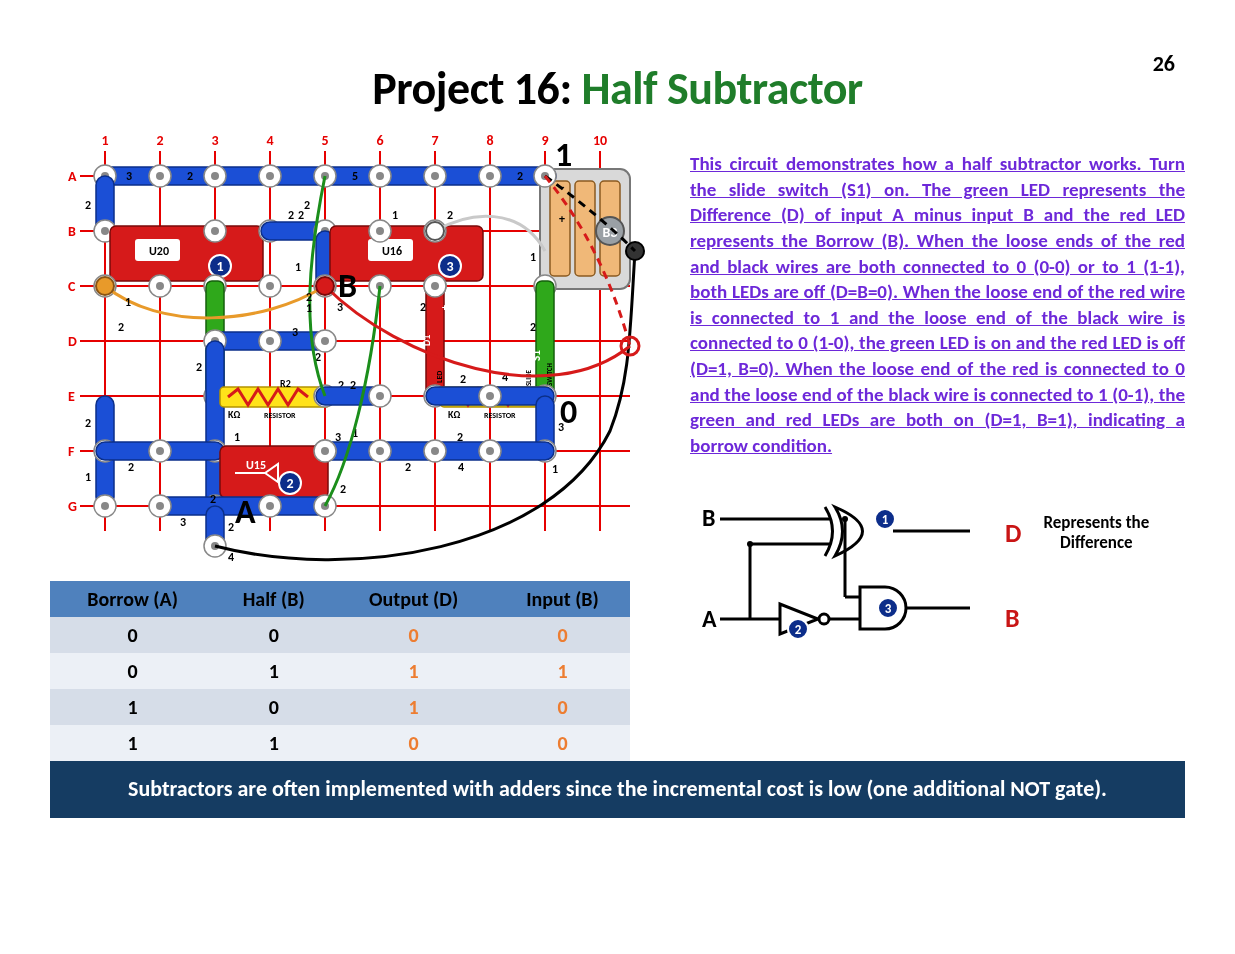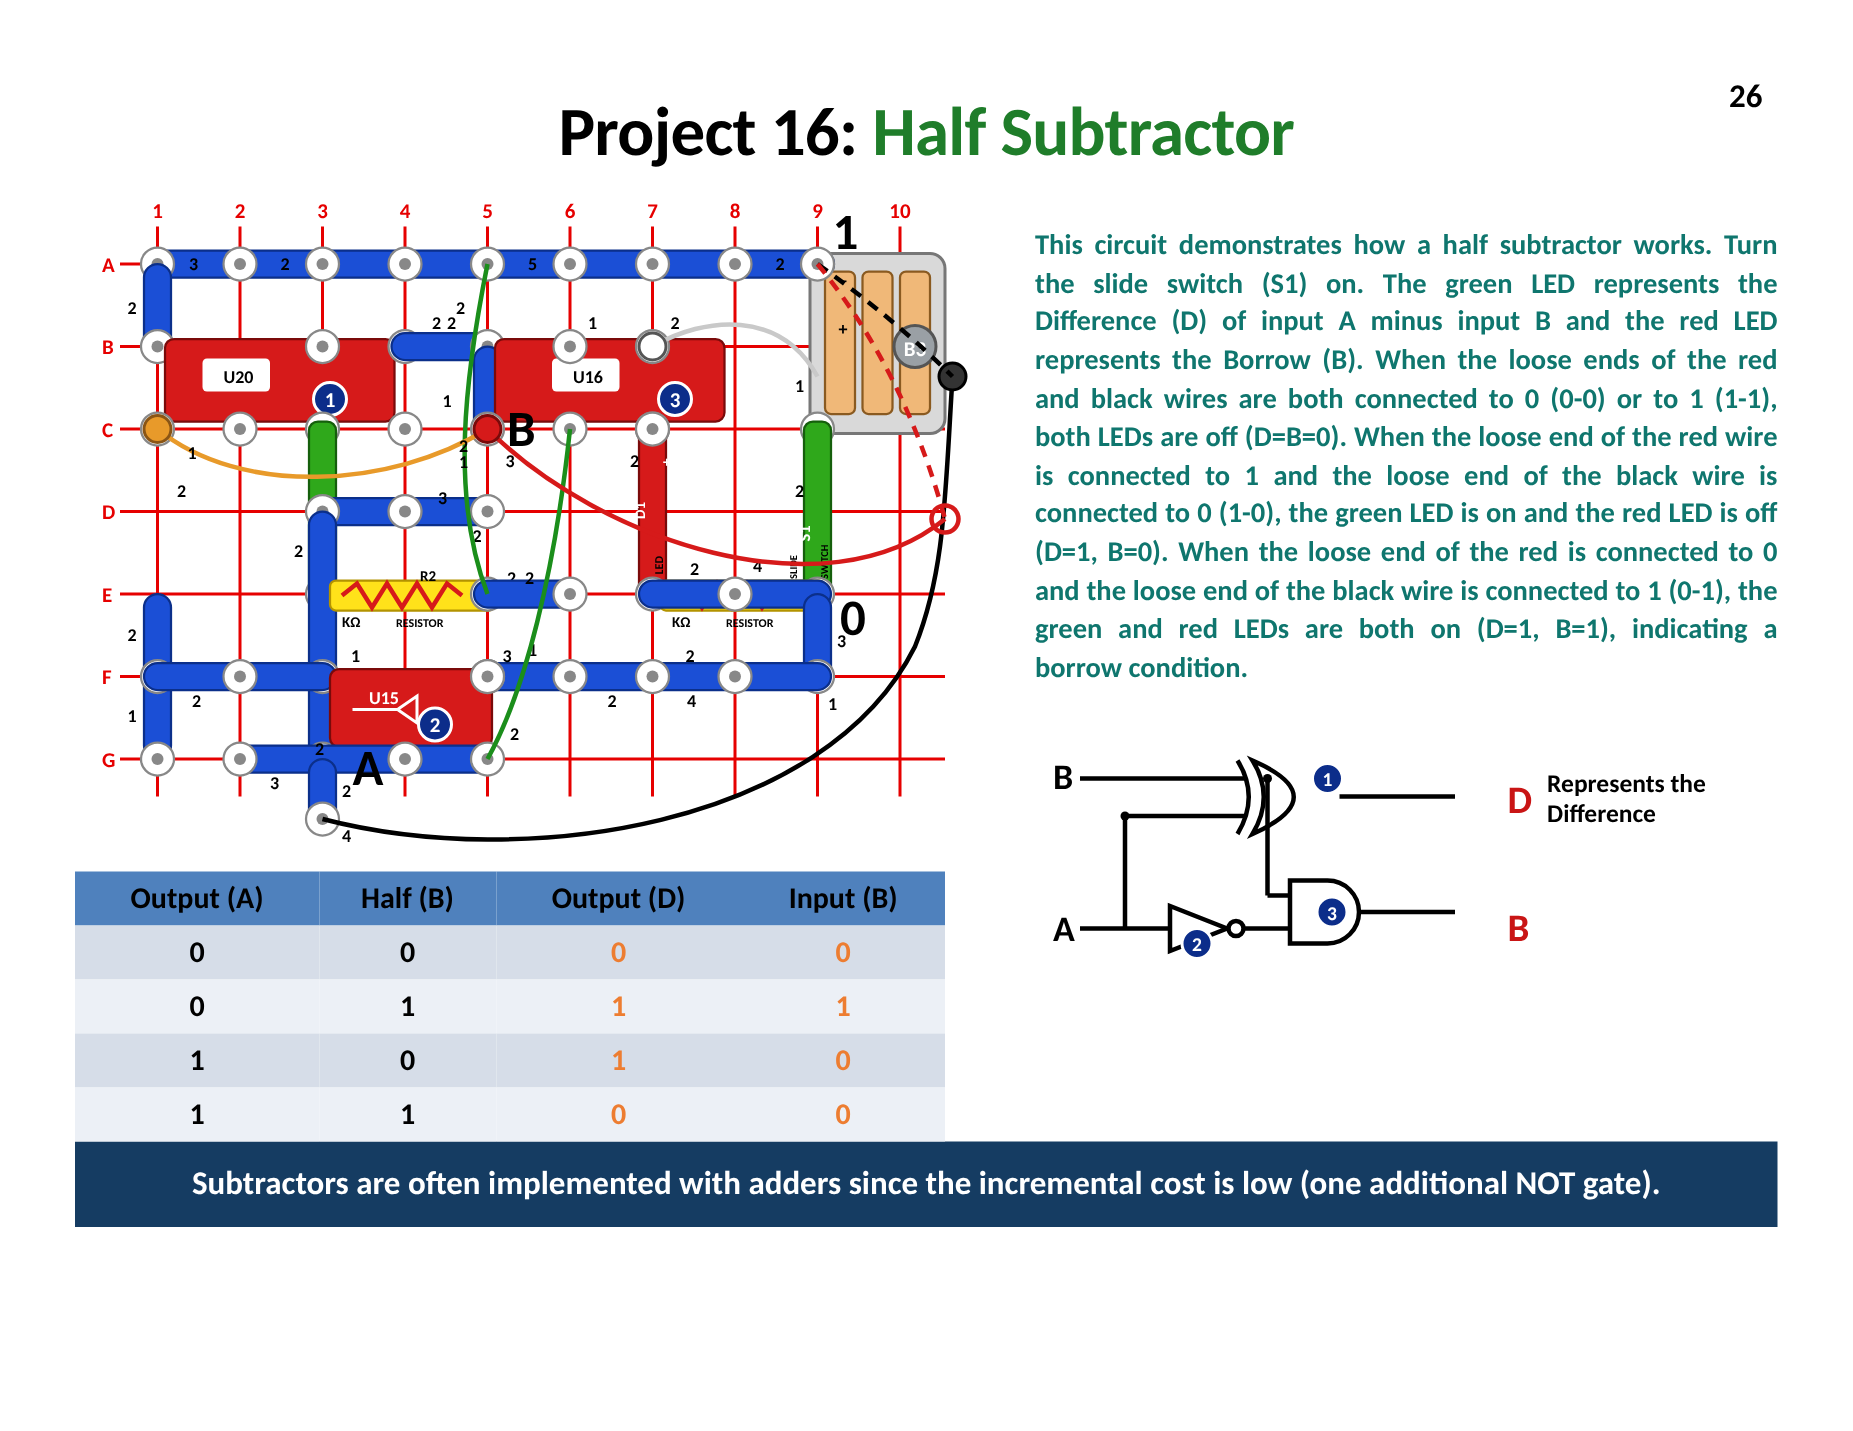--- a/index.html
+++ b/index.html
@@ -47,21 +47,22 @@
     background: #fff;
     position: relative;
     z-index: 0;
   }
   .circuit-svg { display:block; }
   .desc {
     font-size: 19px;
     line-height: 1.35;
     text-align: justify;
     font-weight: bold;
-    color: #0f766e;
+    color: #6d28d9;
+    text-decoration: underline;
   }
   
   table.truth {
     border-collapse: collapse;
     width: 580px;
     margin-top: 10px;
   }
   table.truth th, table.truth td {
     text-align: center;
     padding: 6px 4px;
@@ -99,21 +100,21 @@
   }
   .logic-letter {
     font-weight: 900;
     font-size: 26px;
     color: #c91515;
   }
   .logic-desc {
     font-weight: bold;
     font-size: 17px;
     line-height: 1.15;
-    text-align: left;
+    text-align: center;
     width: 130px;
   }
 
   
   .footer-bar {
     background: #153c62;
     color: #fff;
     text-align: center;
     font-weight: bold;
     font-size: 22px;
@@ -396,21 +397,21 @@
         <text class="big-black" x="505" y="35">1</text>
         <text class="big-black" x="510" y="292">0</text>
         <text class="big-black" x="185" y="392">A</text>
         <text class="big-black" x="288" y="166">B</text>
       </svg>
     </div>
 
     <table class="truth">
       <thead>
         <tr>
-          <th class="inhdr">Output (A)</th>
+          <th class="inhdr">Borrow (A)</th>
           <th class="inhdr">Half (B)</th>
           <th class="outhdr">Output (D)</th>
           <th class="outhdr">Input (B)</th>
         </tr>
       </thead>
       <tbody>
         <tr>
           <td class="incell">0</td>
           <td class="incell">0</td>
           <td class="outcell">0</td>

